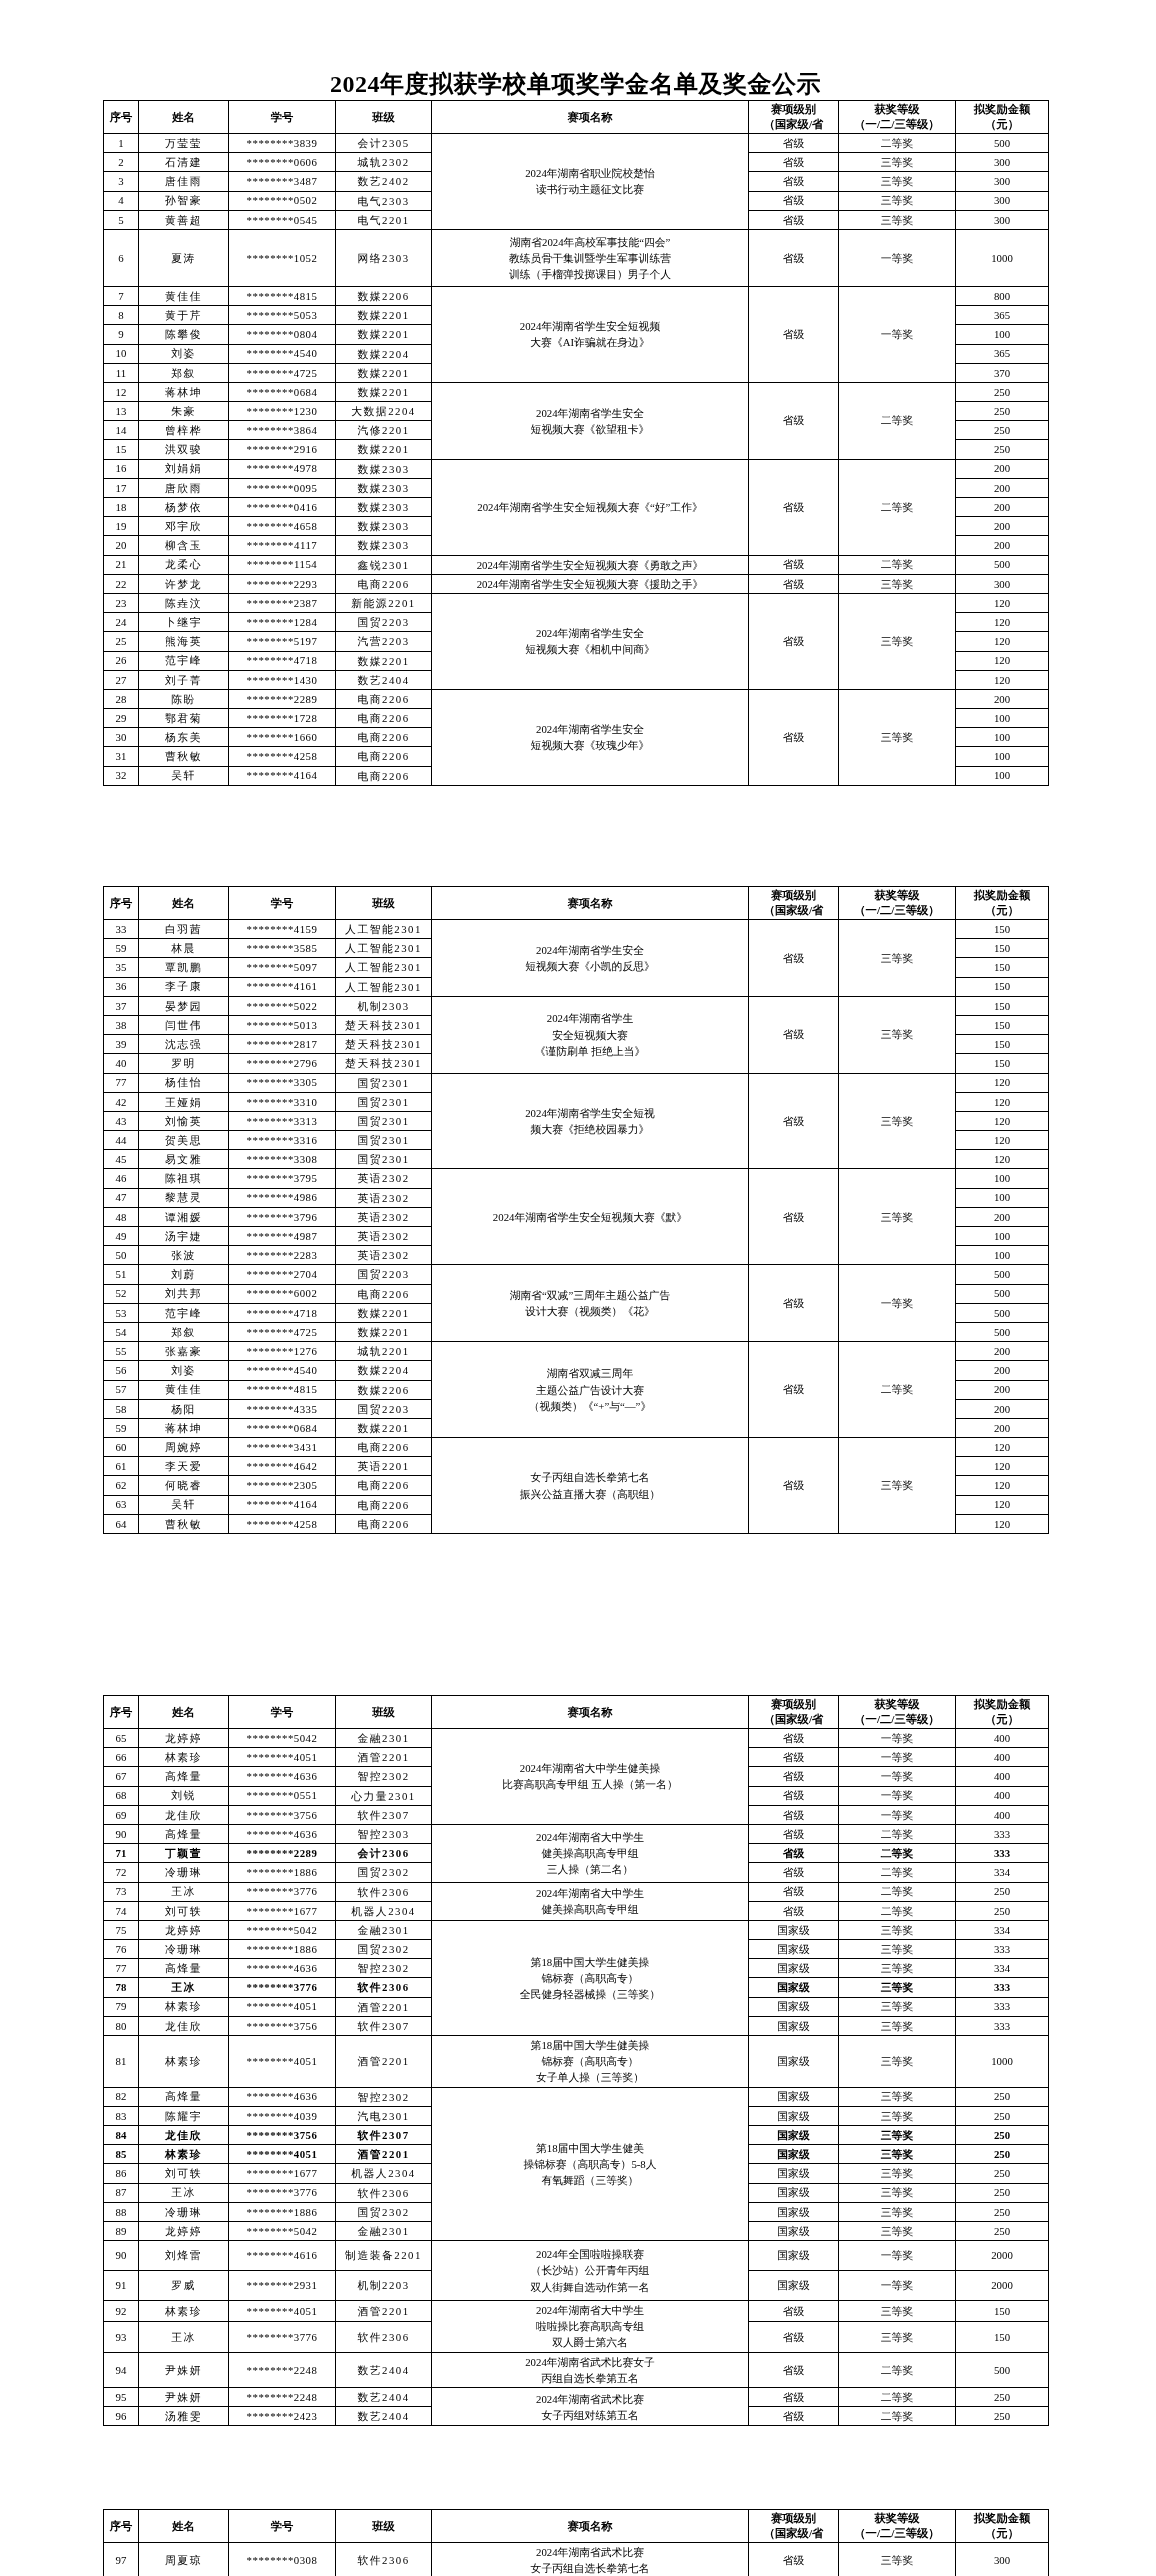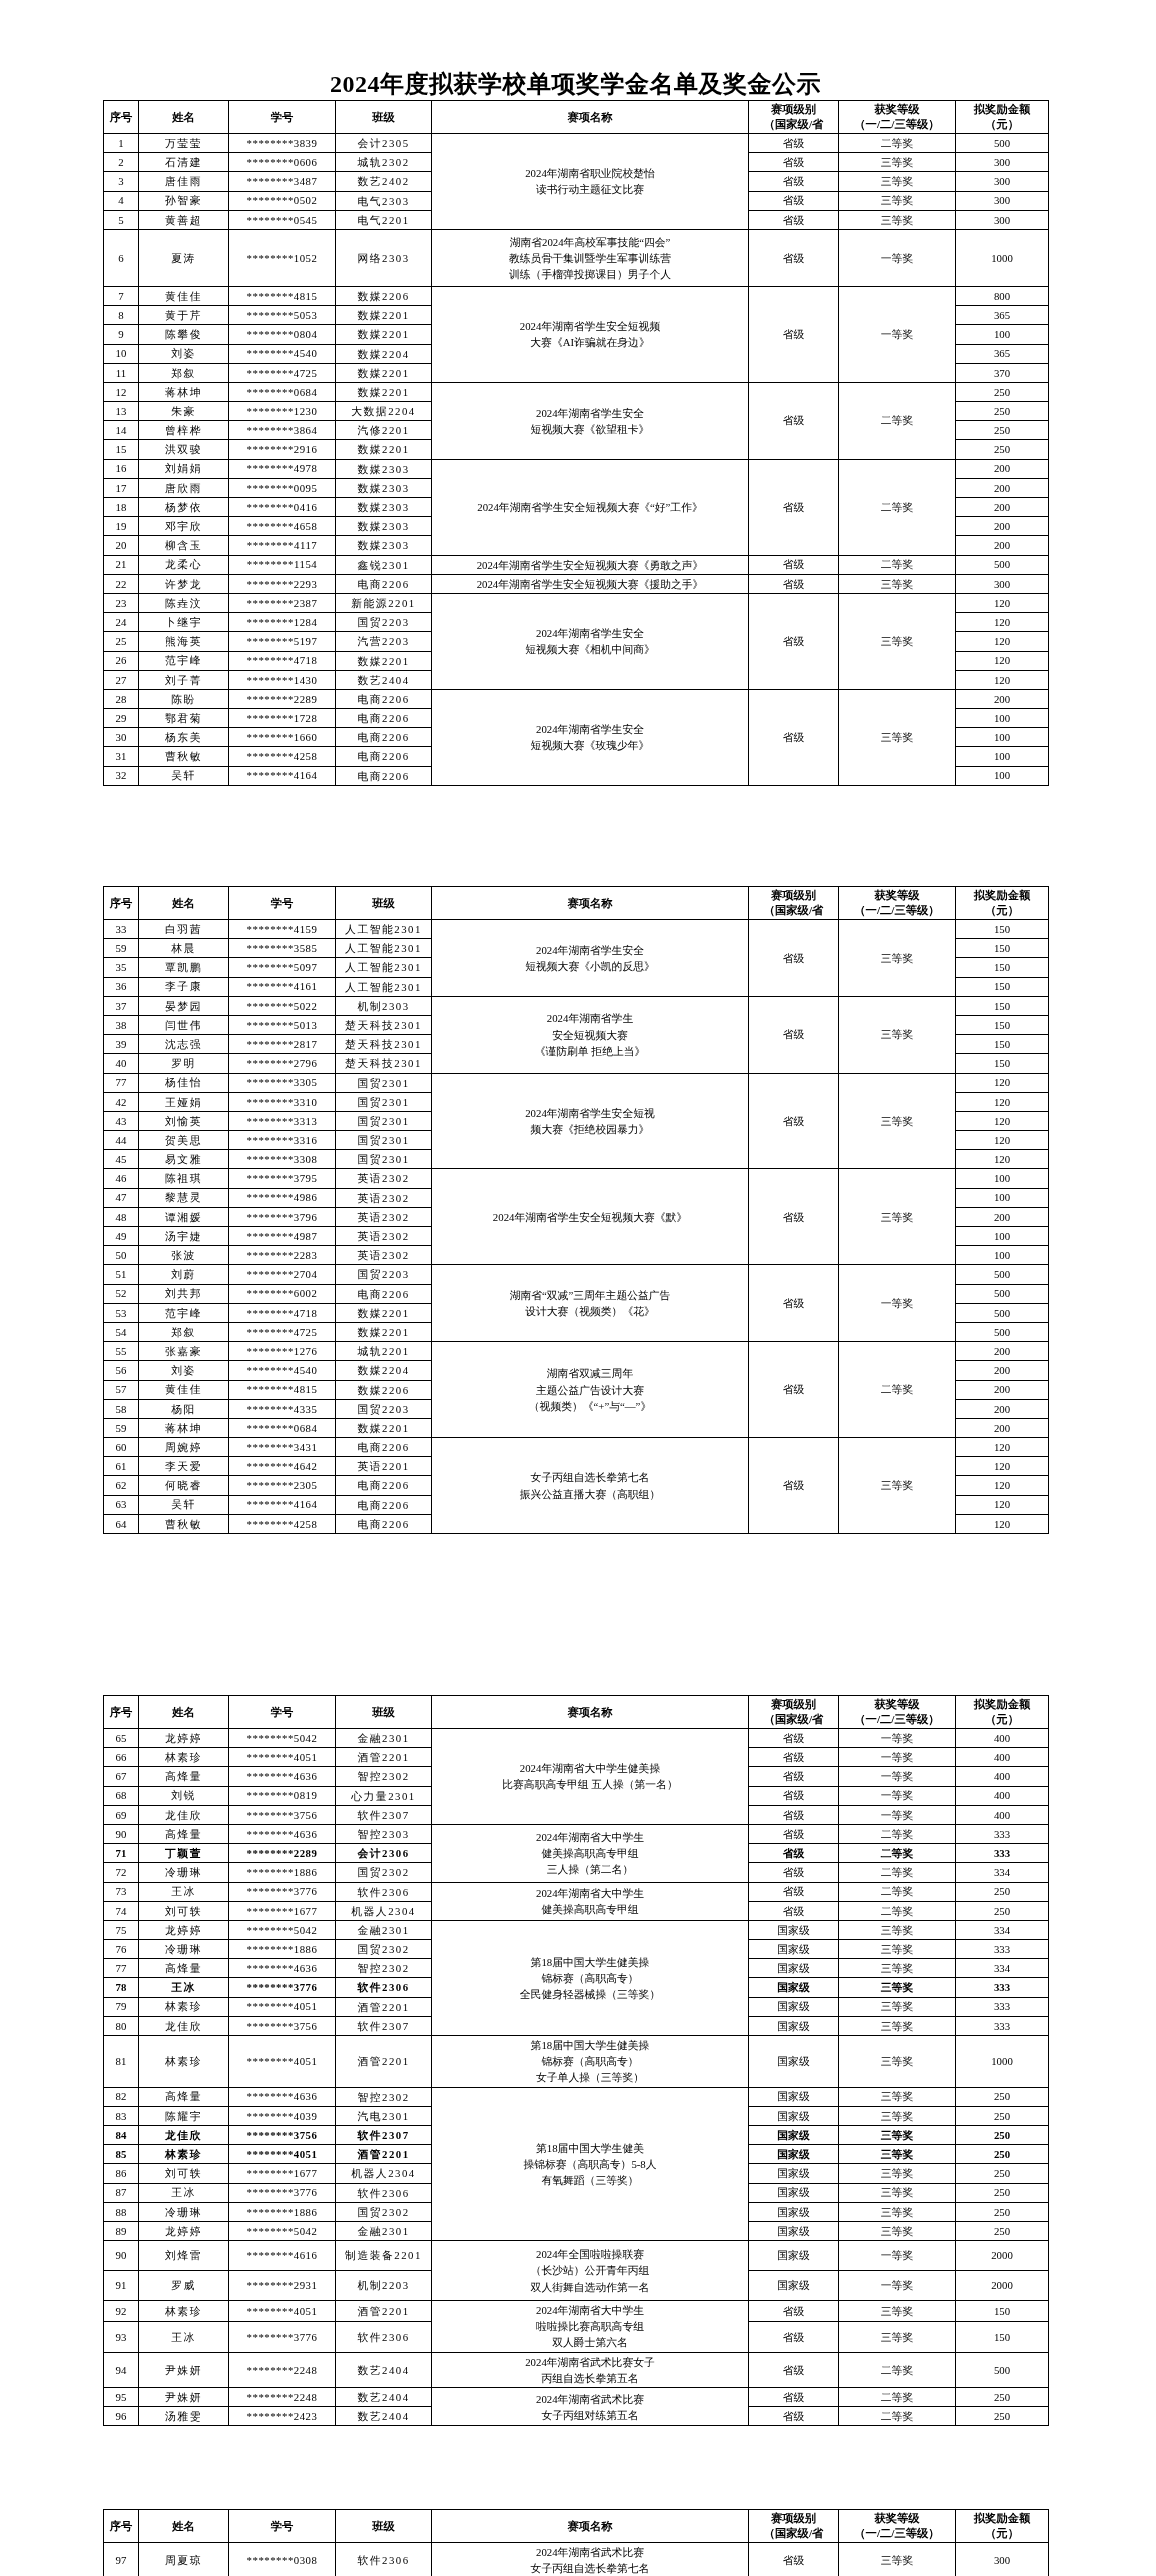--- a/index.html
+++ b/index.html
@@ -663,21 +663,21 @@
             <td class="name">高烽量</td>
             <td class="sid">********4636</td>
             <td class="cls comp">智控2302</td>
             <td class="level">省级</td>
             <td class="award">一等奖</td>
             <td class="amt">400</td>
           </tr>
           <tr style="height: 18.5px;">
             <td class="no">68</td>
             <td class="name">刘锐</td>
-            <td class="sid">********0819</td>
+            <td class="sid">********0551</td>
             <td class="cls comp">心力量2301</td>
             <td class="level">省级</td>
             <td class="award">一等奖</td>
             <td class="amt">400</td>
           </tr>
           <tr style="height: 18.5px;">
             <td class="no">69</td>
             <td class="name">龙佳欣</td>
             <td class="sid">********3756</td>
             <td class="cls comp">软件2307</td>

